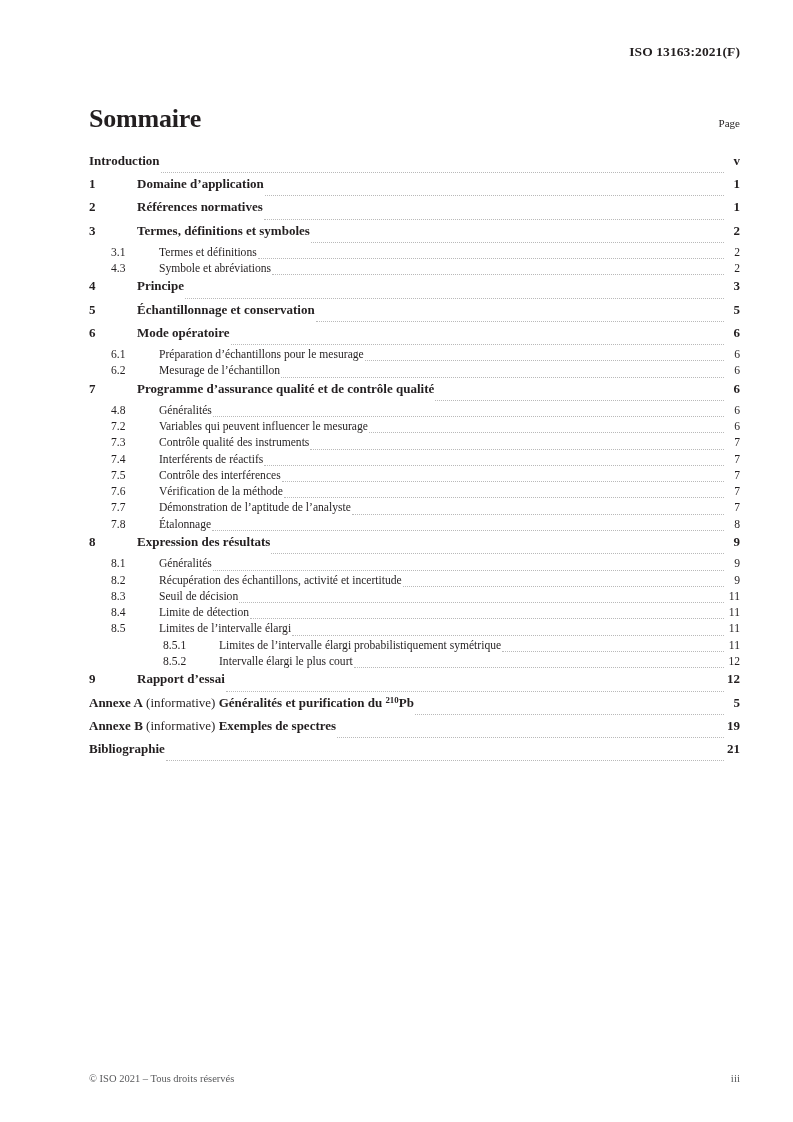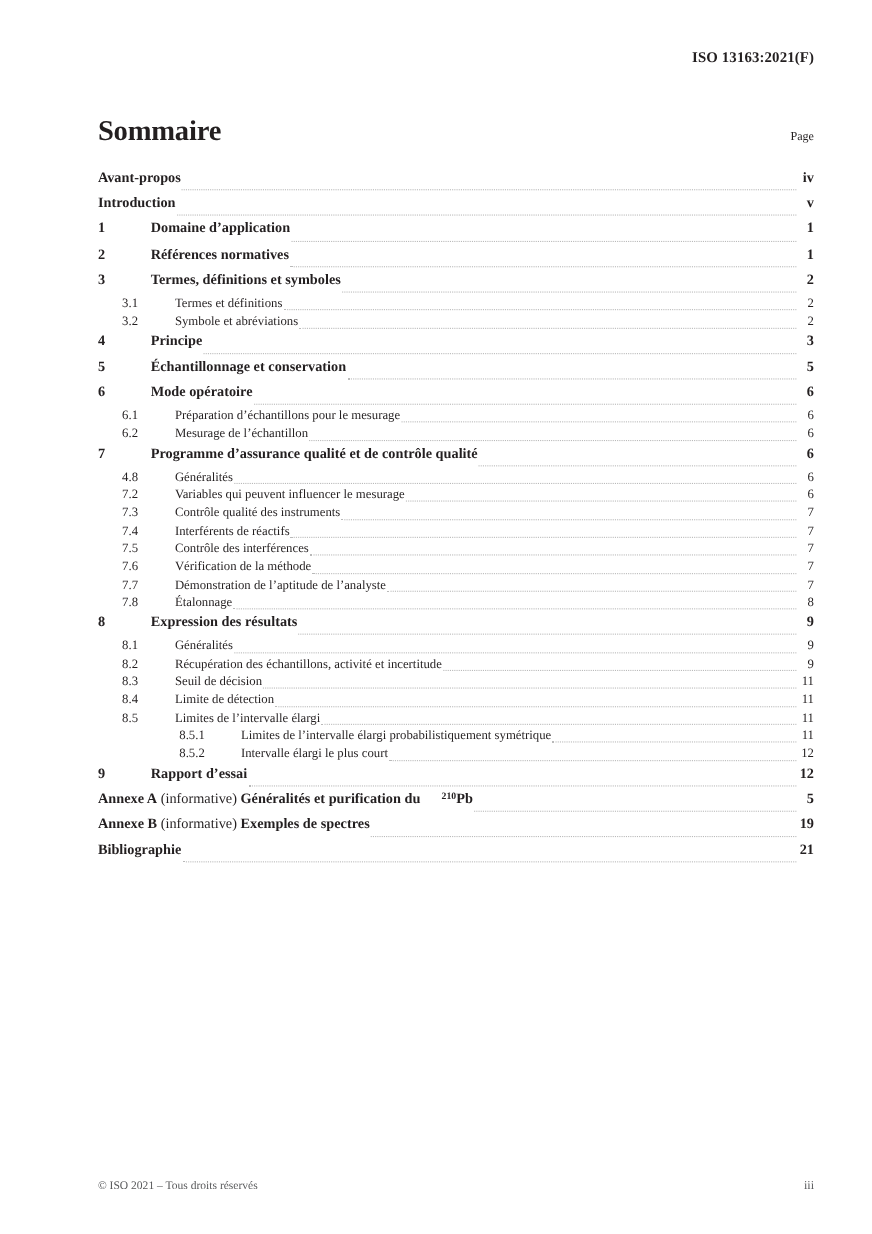--- a/index.html
+++ b/index.html
@@ -114,21 +114,20 @@
 
   .annex .reg {
     font-weight: normal;
   }
 
   sup {
     font-size: 0.68em;
     vertical-align: 0.42em;
     font-weight: bold;
     line-height: 0;
-    margin-left: 16px;
   }
 
   
   .footer {
     position: absolute;
     left: 89px;
     right: 53px;
     top: 1072px;
     display: flex;
     justify-content: space-between;
@@ -148,25 +147,20 @@
 
   <div class="doc-header">ISO 13163:2021(F)</div>
 
   <div class="title-row">
     <div class="toc-title">Sommaire</div>
     <div class="page-word">Page</div>
   </div>
 
   <div class="toc" id="toc-list">
       <div class="toc-entry front">
-        <span class="label">Avant-propos</span>
-        <span class="leader"></span>
-        <span class="pg">iv</span>
-      </div>
-      <div class="toc-entry front">
         <span class="label">Introduction</span>
         <span class="leader"></span>
         <span class="pg">v</span>
       </div>
       <div class="toc-entry lvl1">
         <span class="num">1</span>
         <span class="label">Domaine d’application</span>
         <span class="leader"></span>
         <span class="pg">1</span>
       </div>
@@ -182,21 +176,21 @@
         <span class="leader"></span>
         <span class="pg">2</span>
       </div>
       <div class="toc-entry lvl2">
         <span class="num">3.1</span>
         <span class="label">Termes et définitions</span>
         <span class="leader"></span>
         <span class="pg">2</span>
       </div>
       <div class="toc-entry lvl2">
-        <span class="num">3.2</span>
+        <span class="num">4.3</span>
         <span class="label">Symbole et abréviations</span>
         <span class="leader"></span>
         <span class="pg">2</span>
       </div>
       <div class="toc-entry lvl1">
         <span class="num">4</span>
         <span class="label">Principe</span>
         <span class="leader"></span>
         <span class="pg">3</span>
       </div>

